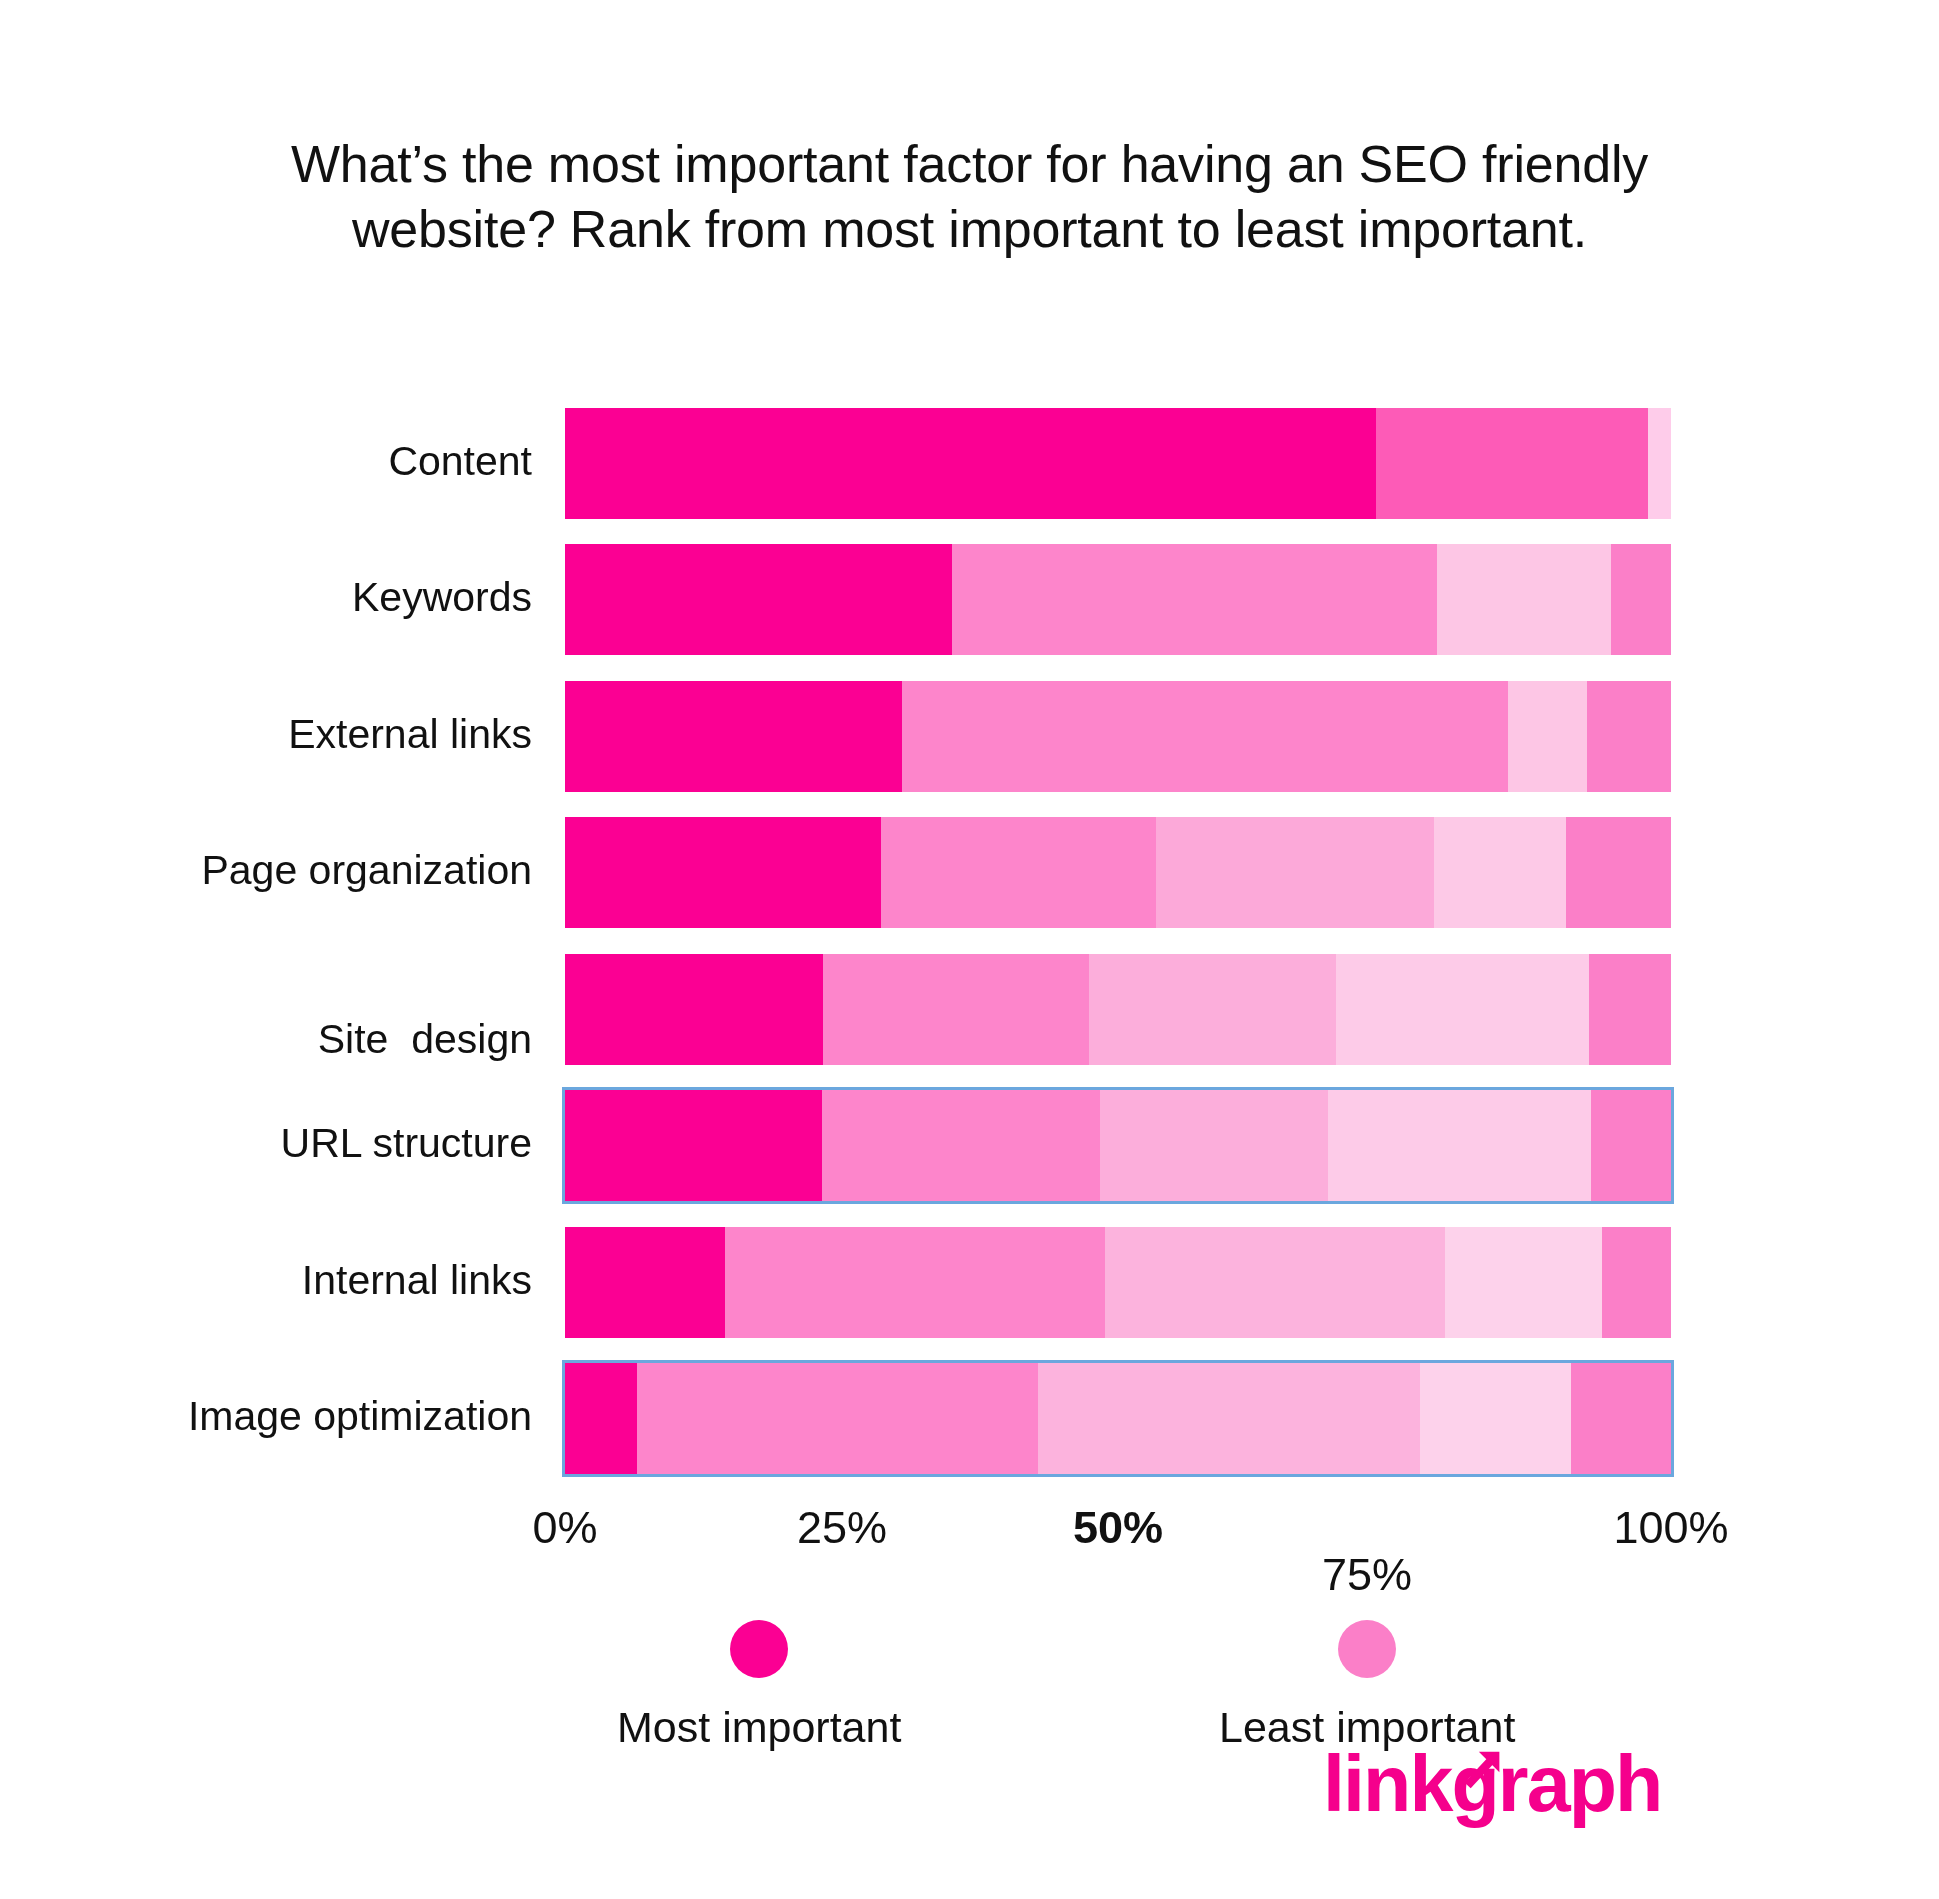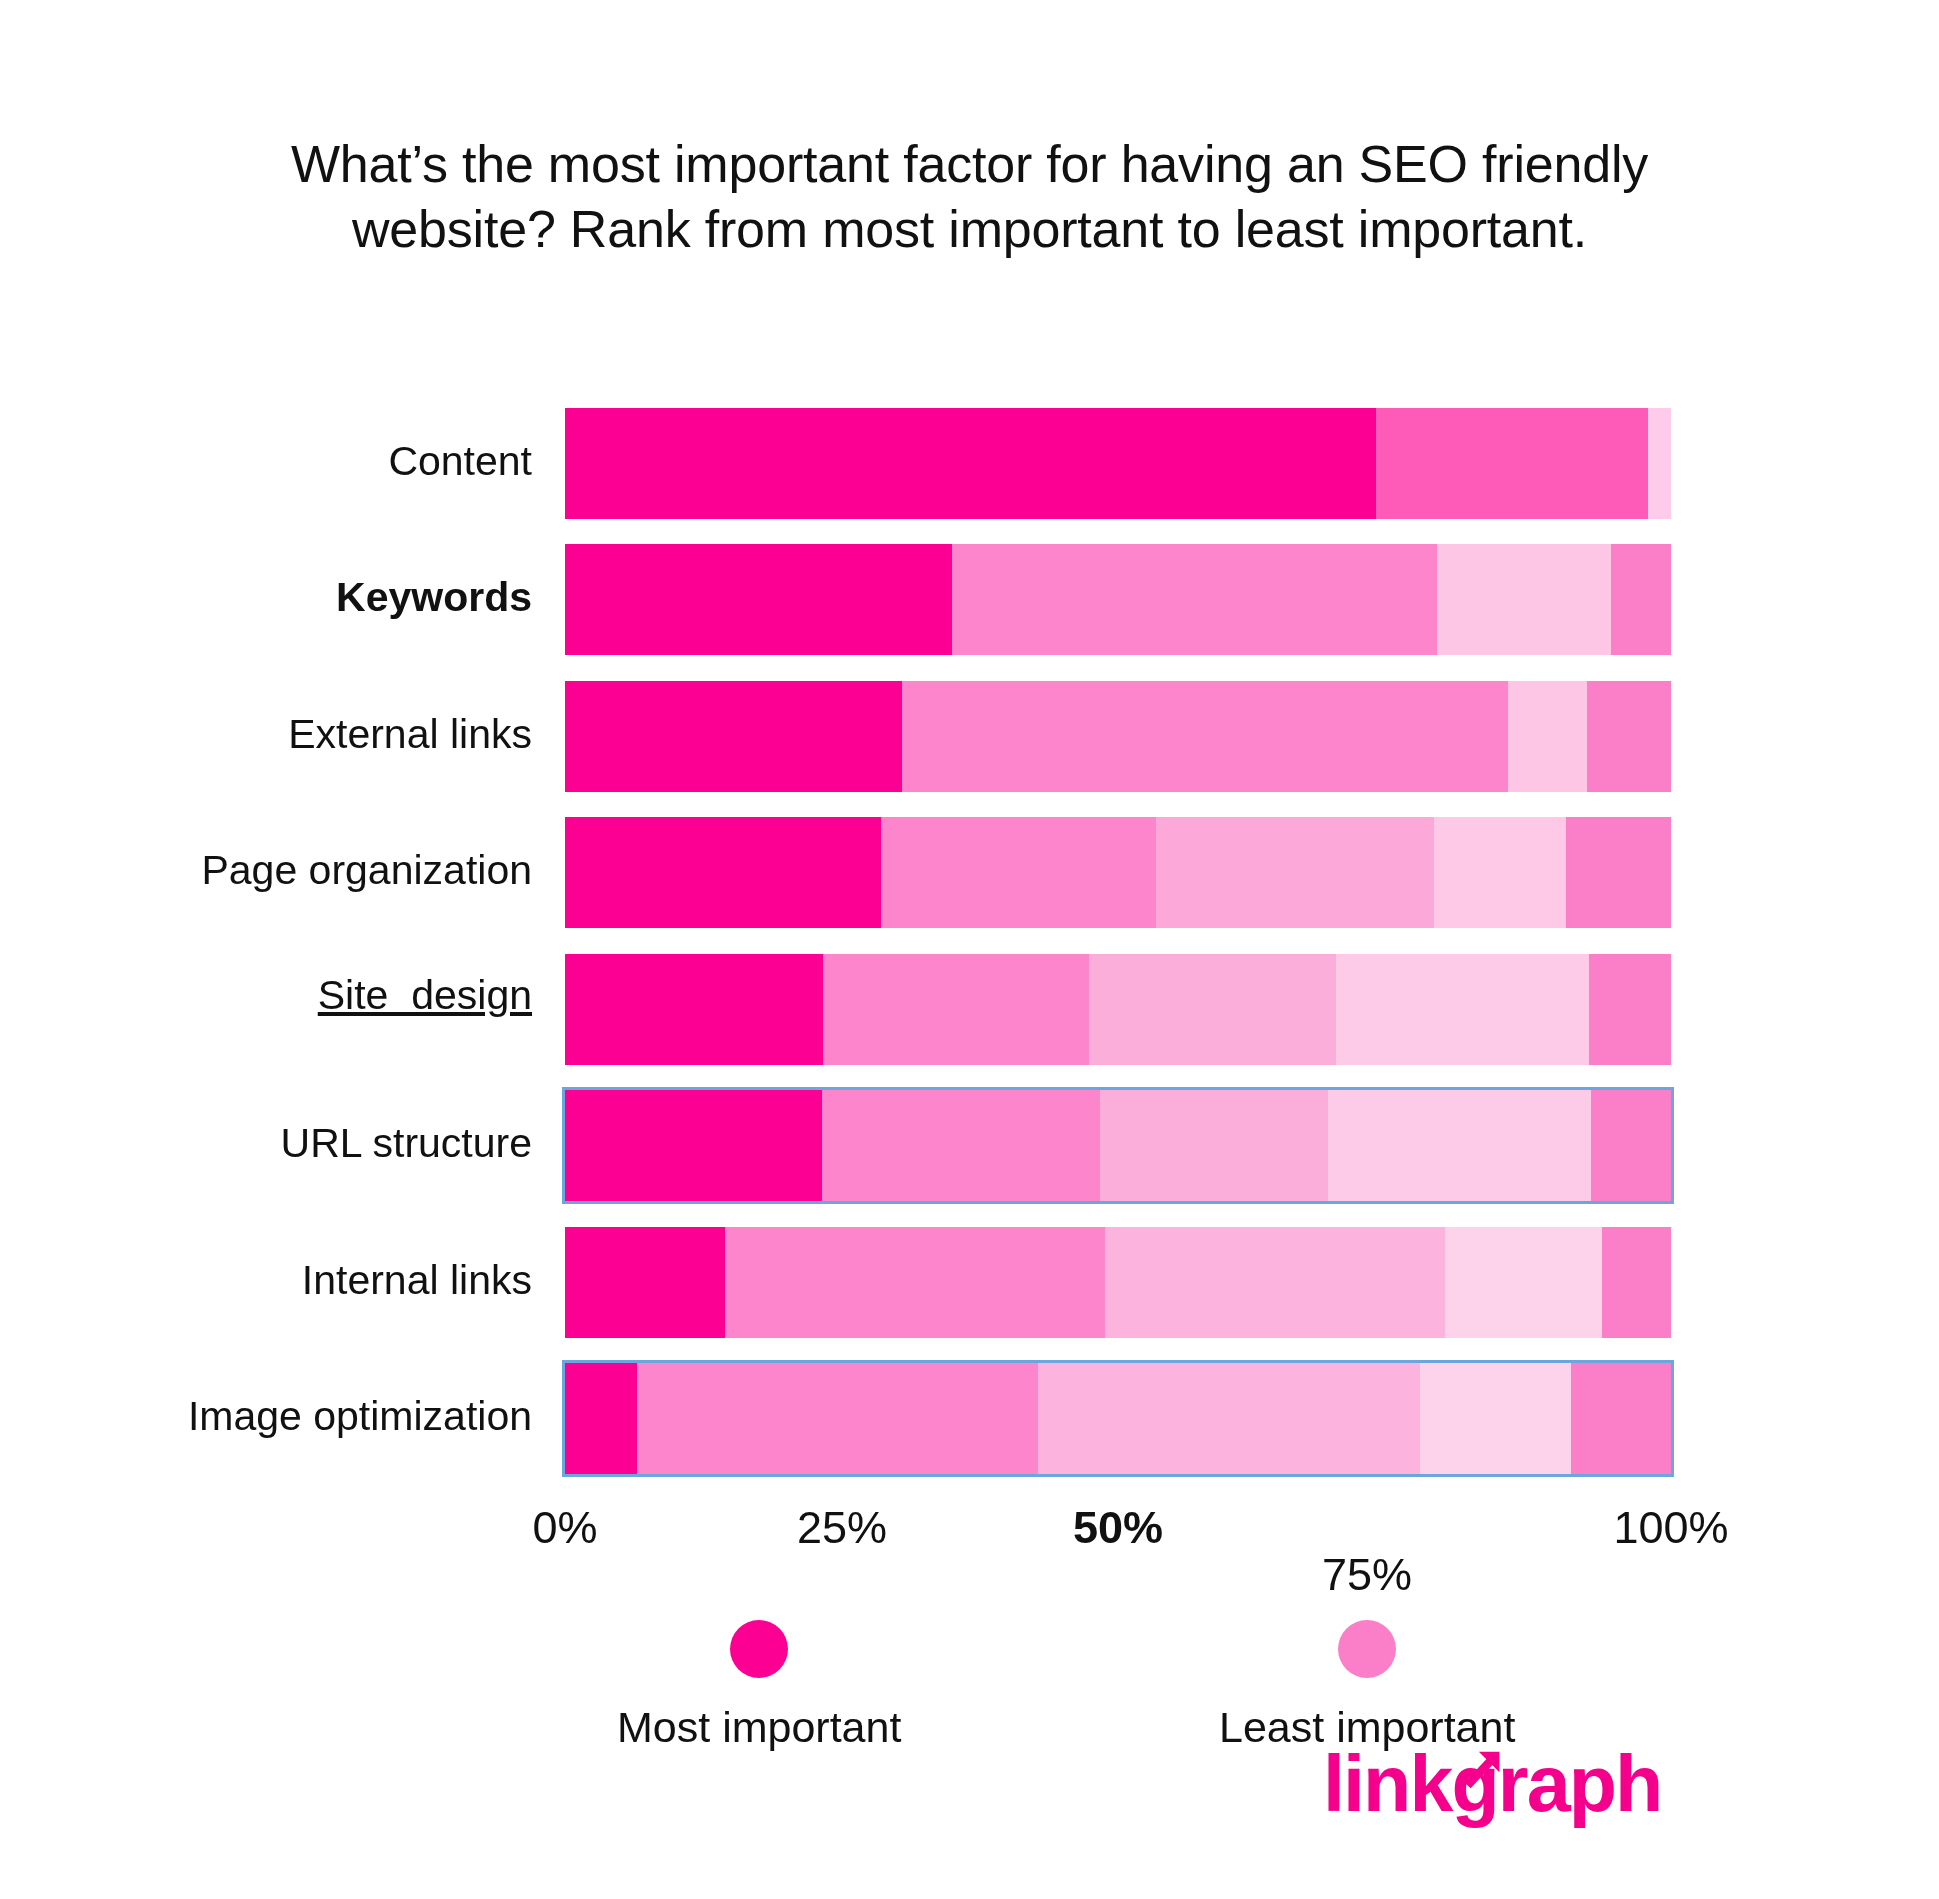--- a/index.html
+++ b/index.html
@@ -142,24 +142,24 @@
     height: 43px;
   }
 </style>
 </head>
 <body>
 
 <div id="chart-title">What’s the most important factor for having an SEO friendly website? Rank from most important to least important.</div>
 
 <div id="cat-labels">
     <div class="cat-label" style="top: 46px;">Content</div>
-    <div class="cat-label" style="top: 182px; font-weight: bold;">Keywords</div>
+    <div class="cat-label" style="top: 182px;">Keywords</div>
     <div class="cat-label" style="top: 319px; margin-left: 40px;">External links</div>
     <div class="cat-label" style="top: 455px;">Page organization</div>
-    <div class="cat-label" style="top: 580px; text-decoration: underline;">Site  design</div>
+    <div class="cat-label" style="top: 624px;">Site  design</div>
     <div class="cat-label" style="top: 728px; margin-left: 43px;">URL structure</div>
     <div class="cat-label" style="top: 865px;">Internal links</div>
     <div class="cat-label" style="top: 1001px;">Image optimization</div>
   </div>
 
 <div id="plot-area">
     <div class="bar-row" style="top: 12.7px; height: 111px;">
       <div class="bar-track">
         <div class="bar-seg" style="width: 73.3%; background: rgb(251, 0, 147);"></div>
         <div class="bar-seg" style="width: 24.6%; background: rgb(253, 91, 183);"></div>

